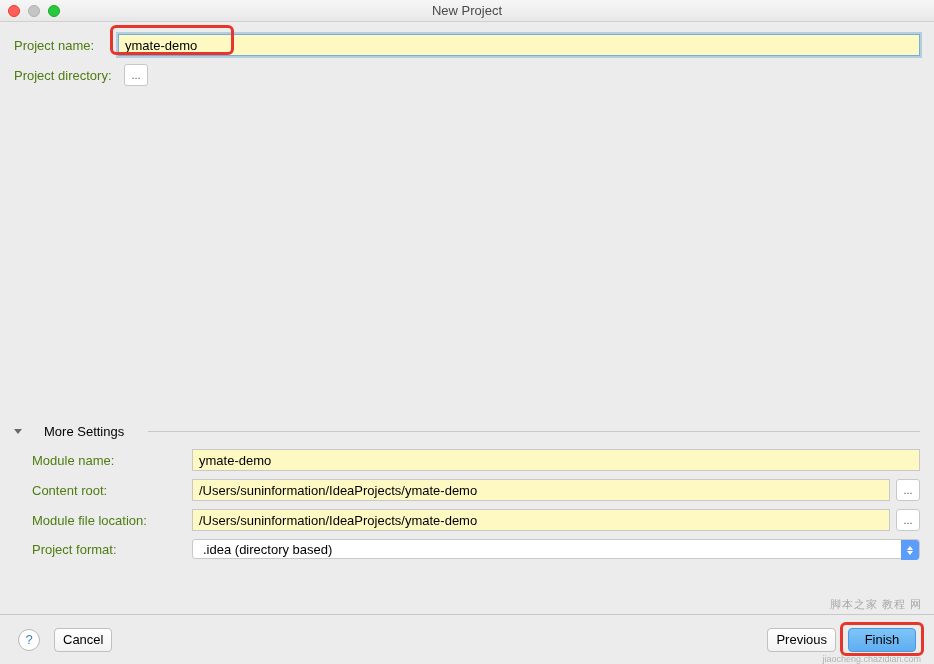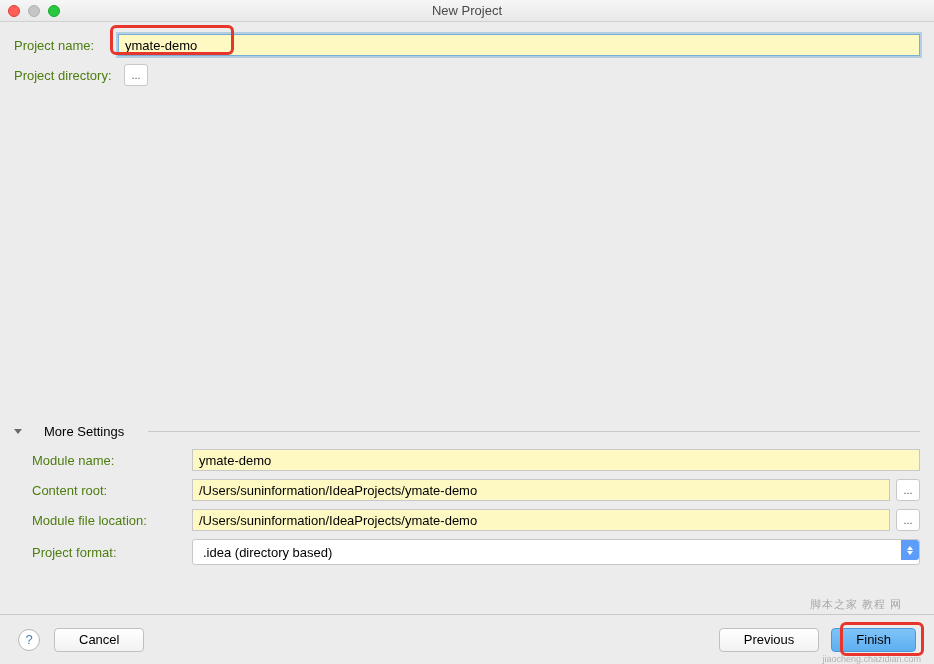--- a/index.html
+++ b/index.html
@@ -139,21 +139,21 @@
     }
     .more-settings-body {
       padding-left: 18px;
     }
     .select-wrap {
       flex: 1;
       position: relative;
     }
     .select-field {
       width: 100%;
-      height: 26px;
+      height: 20px;
       border: 1px solid #c8c8c8;
       background: #fff;
       padding: 2px 24px 2px 10px;
       font-size: 13px;
       display: flex;
       align-items: center;
       border-radius: 3px;
     }
     .select-arrows {
       position: absolute;
@@ -202,21 +202,21 @@
       display: flex;
       align-items: center;
       justify-content: center;
       font-size: 13px;
       color: #4a7db5;
       cursor: pointer;
       margin-right: 14px;
     }
     .std-btn {
       height: 24px;
-      padding: 0 24px;
+      padding: 0 8px;
       border: 1px solid #c0c0c0;
       border-radius: 4px;
       background: linear-gradient(to bottom, #ffffff, #f2f2f2);
       font-size: 13px;
       cursor: pointer;
       display: flex;
       align-items: center;
       justify-content: center;
     }
     .footer-spacer {
@@ -224,21 +224,21 @@
     }
     .std-btn.primary {
       background: linear-gradient(to bottom, #7fc4f8, #5eaef0);
       border: 1px solid #4a99db;
       color: #000;
       margin-left: 12px;
       min-width: 68px;
     }
     .watermark {
       position: absolute;
-      right: 32px;
+      right: 12px;
       bottom: 52px;
       font-size: 11px;
       color: rgba(100,100,100,0.5);
       letter-spacing: 1px;
       pointer-events: none;
       margin-top: 28px;
     }
     .watermark-sub {
       position: absolute;
       right: 13px;

